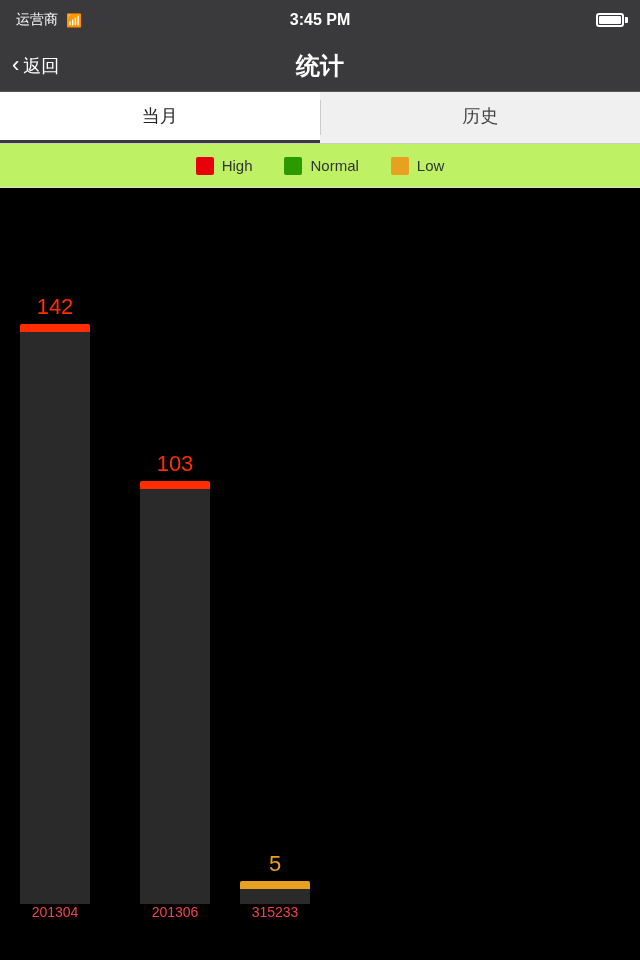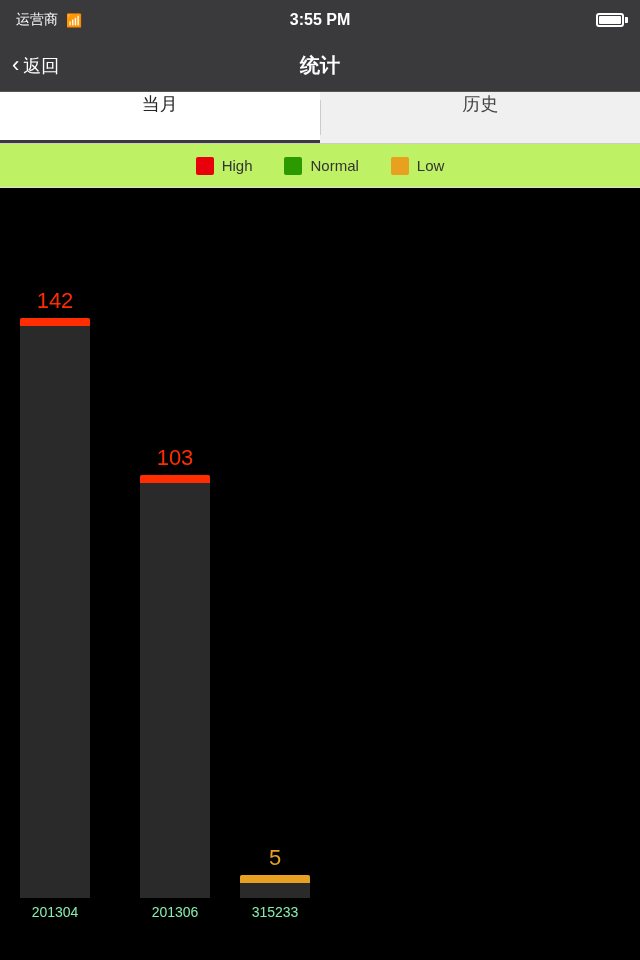--- a/index.html
+++ b/index.html
@@ -94,34 +94,35 @@
       font-size: 18px;
       cursor: pointer;
       gap: 4px;
     }
     .nav-back-chevron {
       font-size: 22px;
       margin-top: -1px;
     }
     .nav-title {
       color: #fff;
-      font-size: 20px;
+      font-size: 24px;
       font-weight: 600;
     }
 
     
     .tabs-bar {
       background: #f0f0f0;
       height: 52px;
       display: flex;
       border-bottom: 1px solid #ccc;
     }
     .tab {
       flex: 1;
       display: flex;
+      align-items: center;
       justify-content: center;
       font-size: 18px;
       color: #444;
       cursor: pointer;
       border-bottom: 3px solid transparent;
     }
     .tab.active {
       background: #fff;
       border-bottom: 3px solid #3a3a3c;
       color: #222;
@@ -212,39 +213,39 @@
       right: 0;
       height: 8px;
       background: #ff2d00;
       border-radius: 2px 2px 0 0;
     }
     .bar-top-stripe.low-stripe {
       background: #e8a020;
     }
 
     .bar-label {
-      color: #86efac;
+      color: #ef4444;
       font-size: 14px;
-      margin-top: 6px;
+      margin-top: 0;
       text-align: left;
     }
 
     .spacer-bar {
       flex: 0 0 10px;
     }
   </style>
 </head>
 <body>
 
 <div class="status-bar">
   <div class="status-left">
     <span>运营商</span>
     <span class="wifi-icon">📶</span>
   </div>
-  <span class="status-center">3:55 PM</span>
+  <span class="status-center">3:45 PM</span>
   <div class="status-right">
     <div class="battery">
       <div class="battery-fill"></div>
     </div>
   </div>
 </div>
 
 <div class="nav-bar">
   <div class="nav-back">
     <span class="nav-back-chevron">‹</span>

